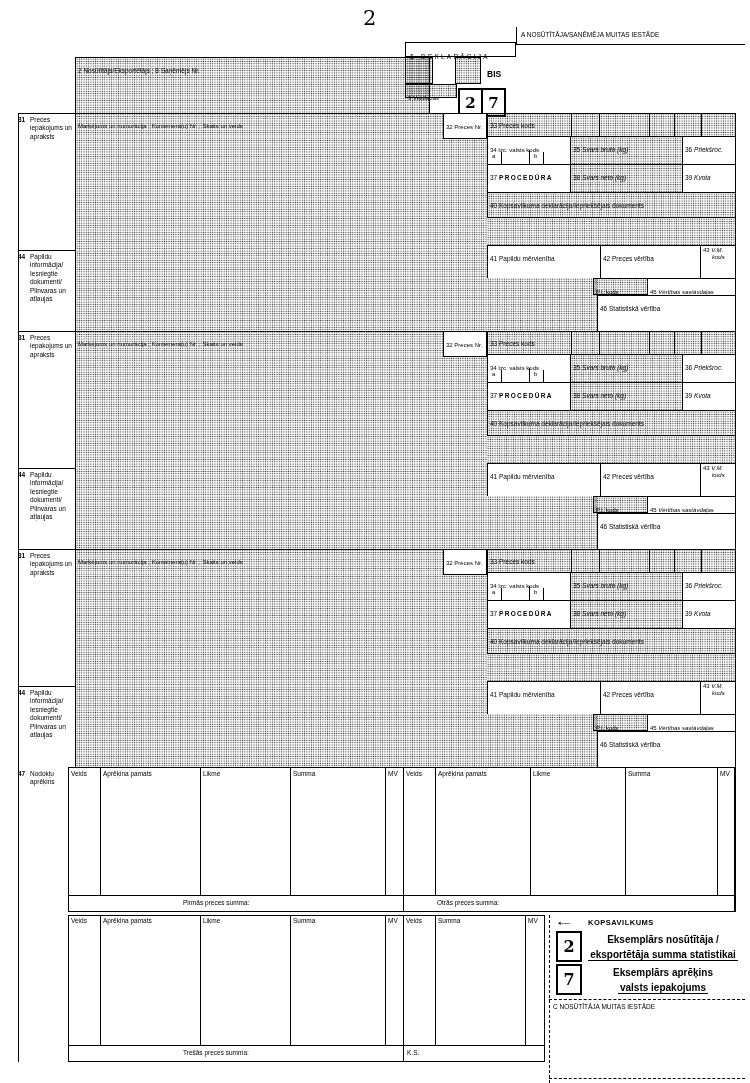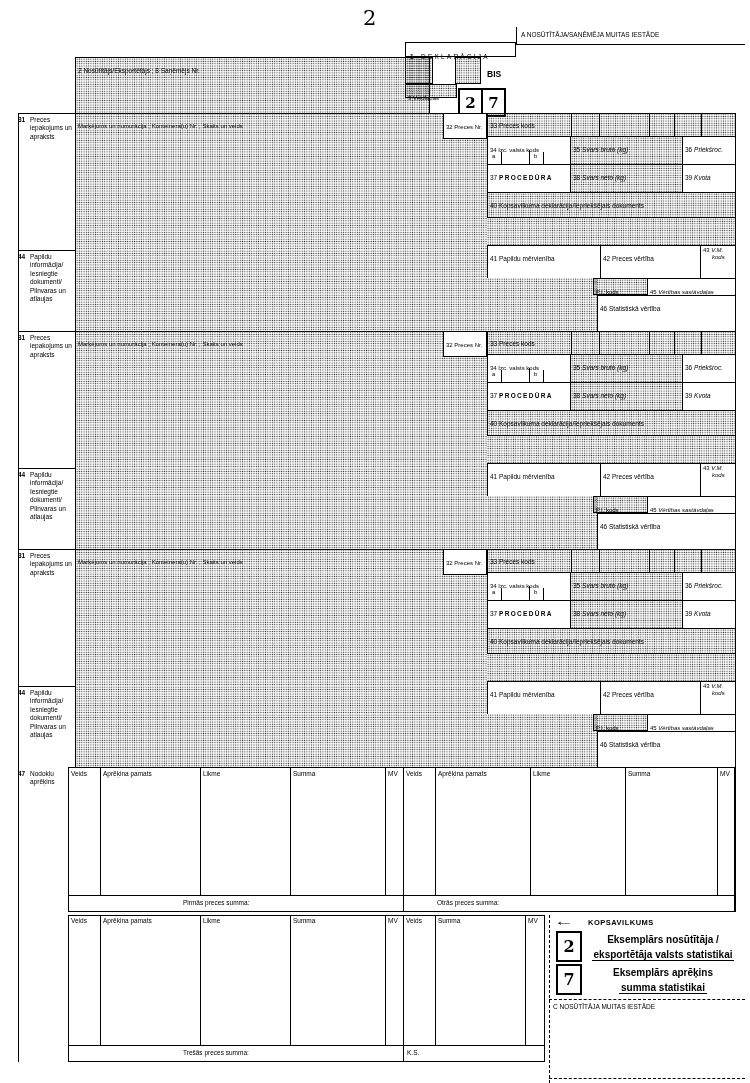--- a/index.html
+++ b/index.html
@@ -347,25 +347,25 @@
 
 <span class="a lbl" style="left:183px;top:1049px">Trešās preces summa:</span>
 <span class="a lbl" style="left:407px;top:1049px">K.S.</span>
 
 <span class="a" style="left:554px;top:914px;font-size:12px;transform:scaleX(1.7);transform-origin:left center">←</span>
 <span class="a" style="left:588px;top:918px;font-size:7.5px;font-weight:bold;letter-spacing:.5px">KOPSAVILKUMS</span>
 
 <div class="a bigdigit" style="left:556px;top:931px;width:26px;height:31px;border:2px solid #000;font-size:16px">2</div>
 <div class="a" style="left:584px;top:933px;width:158px">
   <div class="cpl">Eksemplārs nosūtītāja /</div>
-  <div class="cpl"><span style="border-bottom:1px solid #000;padding:0 2px">eksportētāja valsts statistikai</span></div>
+  <div class="cpl"><span style="border-bottom:1px solid #000;padding:0 2px">eksportētāja summa statistikai</span></div>
 </div>
 
 <div class="a bigdigit" style="left:556px;top:964px;width:26px;height:31px;border:2px solid #000;font-size:16px">7</div>
 <div class="a" style="left:584px;top:966px;width:158px">
   <div class="cpl">Eksemplārs aprēķins</div>
-  <div class="cpl"><span style="border-bottom:1px solid #000;padding:0 2px">summa statistikai</span></div>
+  <div class="cpl"><span style="border-bottom:1px solid #000;padding:0 2px">valsts iepakojums</span></div>
 </div>
 
 <div class="a dashv" style="left:549px;top:915px;height:168px"></div>
 <div class="a dashh" style="left:549px;top:999px;width:196px"></div>
 <span class="a lbl" style="left:553px;top:1003px">C NOSŪTĪTĀJA MUITAS IESTĀDE</span>
 <div class="a dashh" style="left:549px;top:1078px;width:196px"></div>
 
 </body></html>

